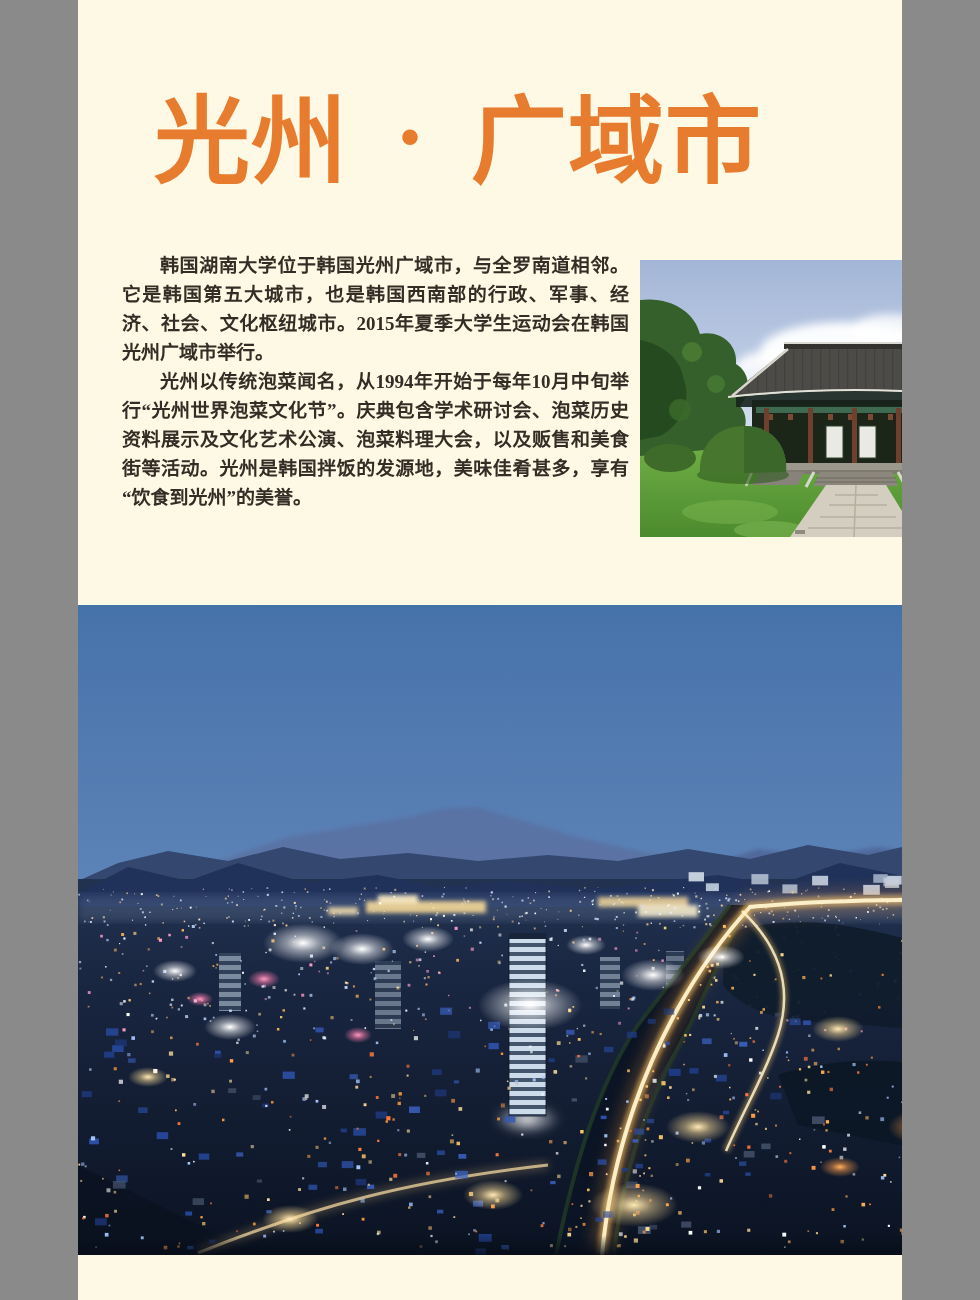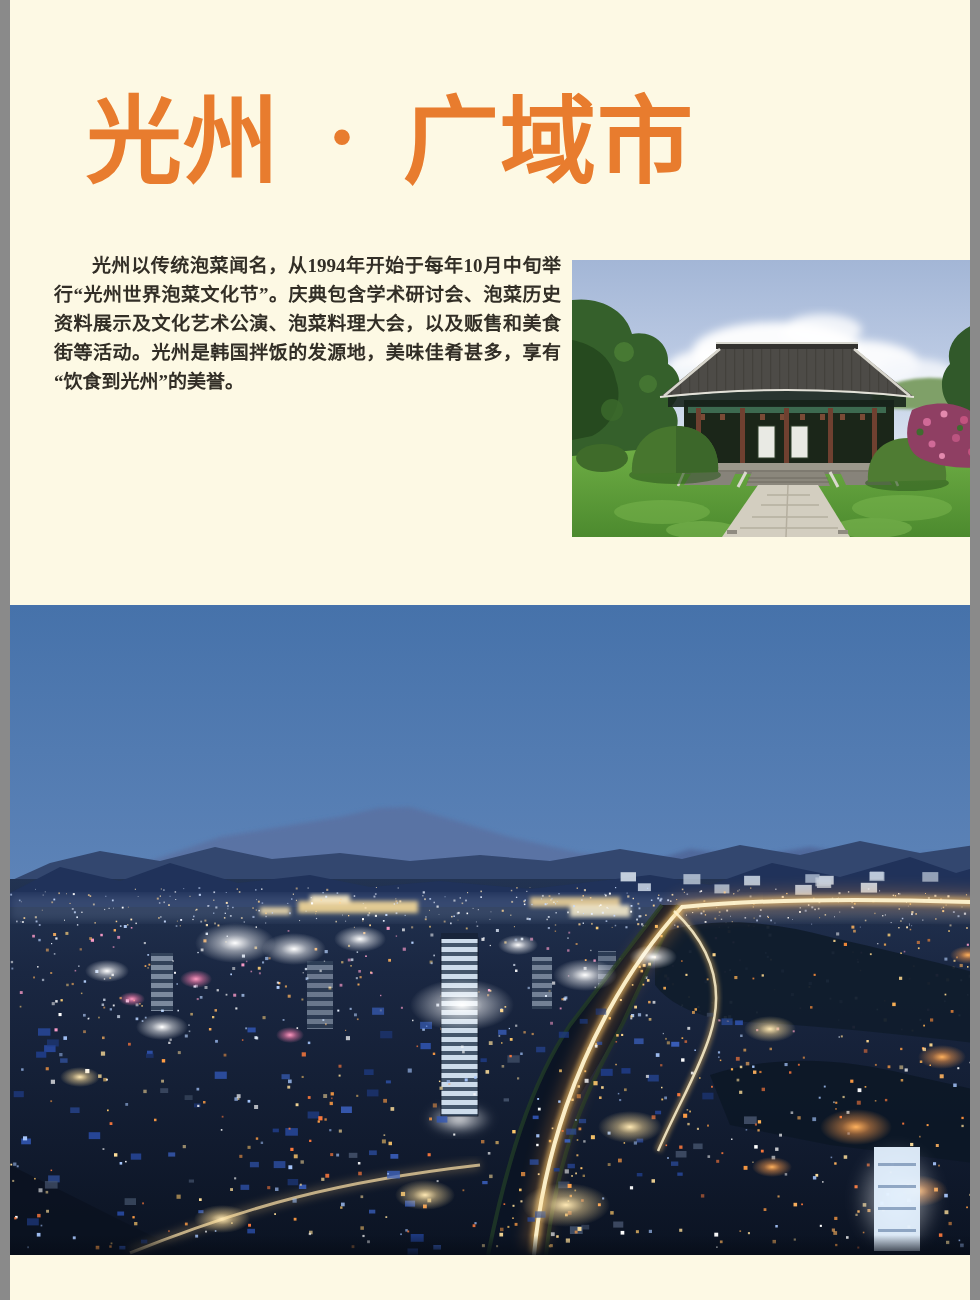--- a/index.html
+++ b/index.html
@@ -1,19 +1,19 @@
 <!DOCTYPE html>
 <html lang="zh-CN"><head>
 <meta charset="utf-8">
 <style>
   html,body{margin:0;padding:0;}
   body{background:#8a8a8a;}
   .page{
     position:relative;
-    width:960px;height:1300px;
+    width:824px;height:1300px;
     margin:0 auto;
     background:#fdf9e4;
     overflow:hidden;
     font-family:"Liberation Serif","DejaVu Serif",serif;
   }
   .title{
     position:absolute;
     left:76px;top:95px;
     margin:0;
     font-size:96px;
@@ -61,20 +61,21 @@
   }
 </style>
 </head>
 <body>
 
 <div class="page">
 
   <h1 class="title"><span>光州</span><span class="sep">·</span><span>广域市</span></h1>
 
   <div class="article">
+    <p>韩国湖南大学位于韩国光州广域市，与全罗南道相邻。它是韩国第五大城市，也是韩国西南部的行政、军事、经济、社会、文化枢纽城市。2015年夏季大学生运动会在韩国光州广域市举行。</p>
     <p>光州以传统泡菜闻名，从1994年开始于每年10月中旬举行“光州世界泡菜文化节”。庆典包含学术研讨会、泡菜历史资料展示及文化艺术公演、泡菜料理大会，以及贩售和美食街等活动。光州是韩国拌饭的发源地，美味佳肴甚多，享有“饮食到光州”的美誉。</p>
   </div>
 
   <figure class="photo-top" aria-label="光州传统楼阁照片">
     <svg viewBox="0 0 418 277" preserveAspectRatio="none">
       <defs>
         <linearGradient id="pSky" x1="0" y1="0" x2="0" y2="1">
           <stop offset="0" stop-color="#a3b6d6"></stop>
           <stop offset="0.4" stop-color="#bac9e3"></stop>
           <stop offset="0.75" stop-color="#d6e0ef"></stop>

